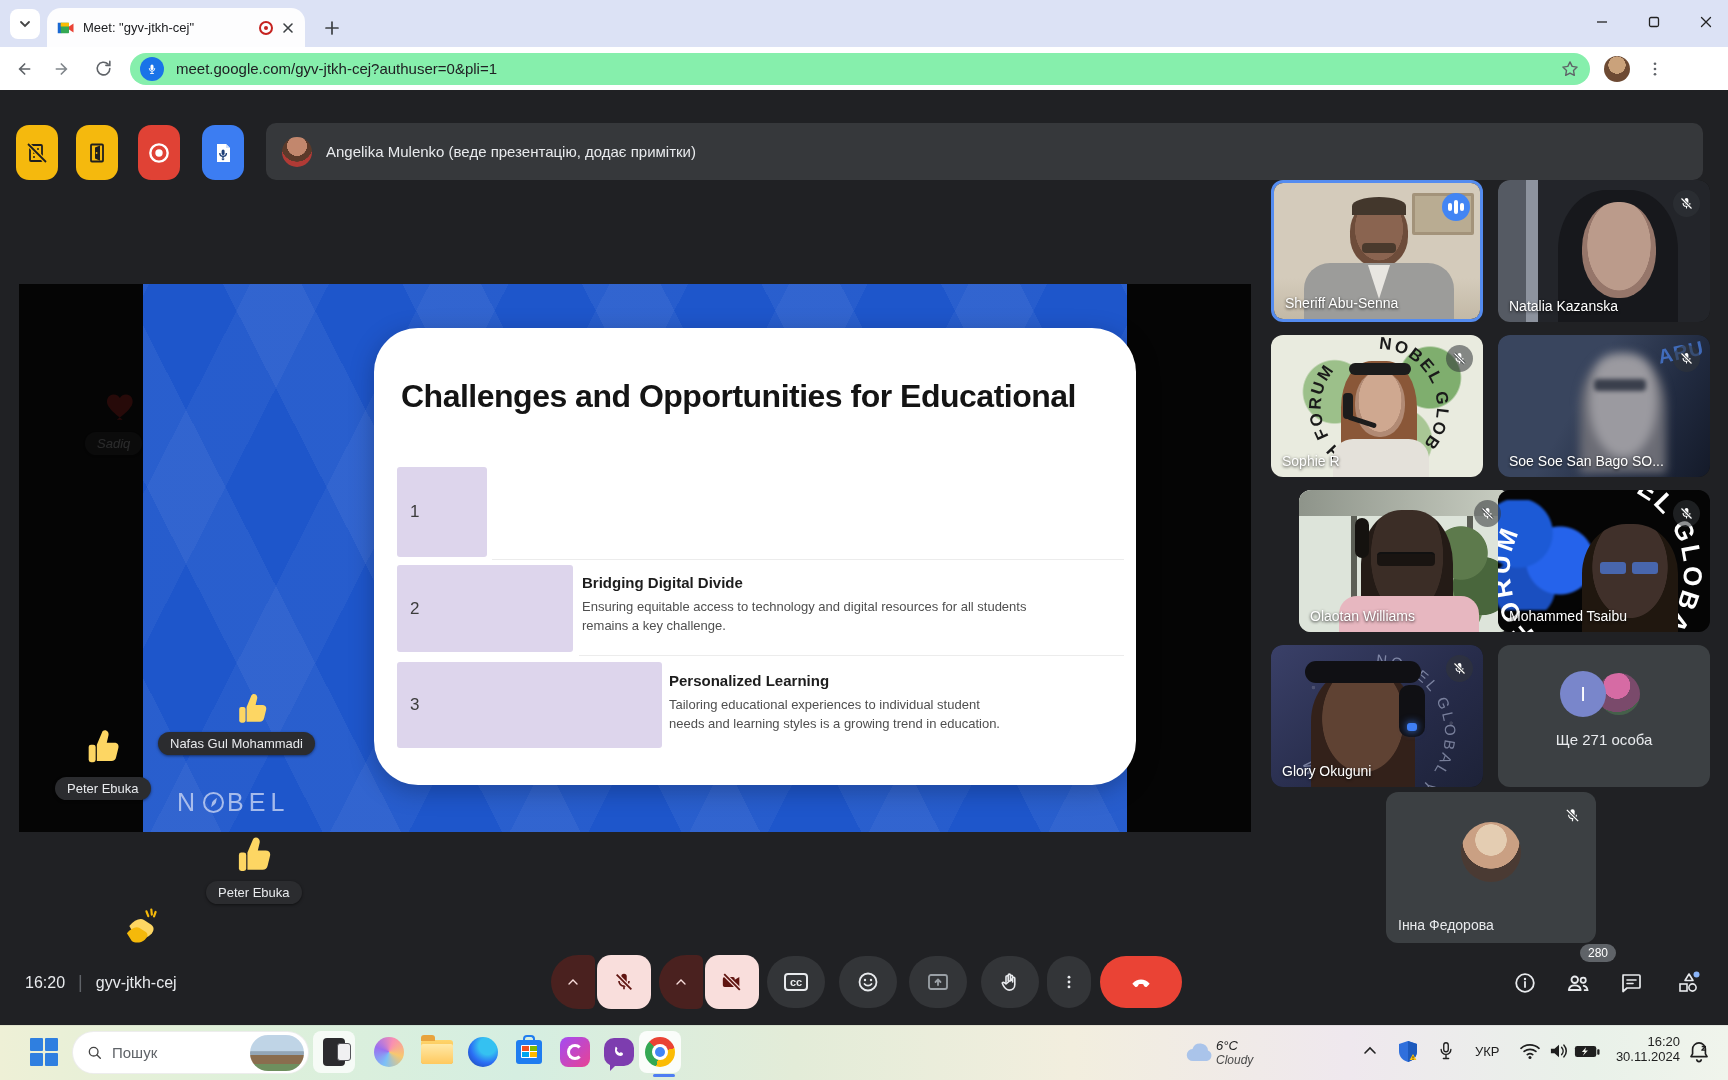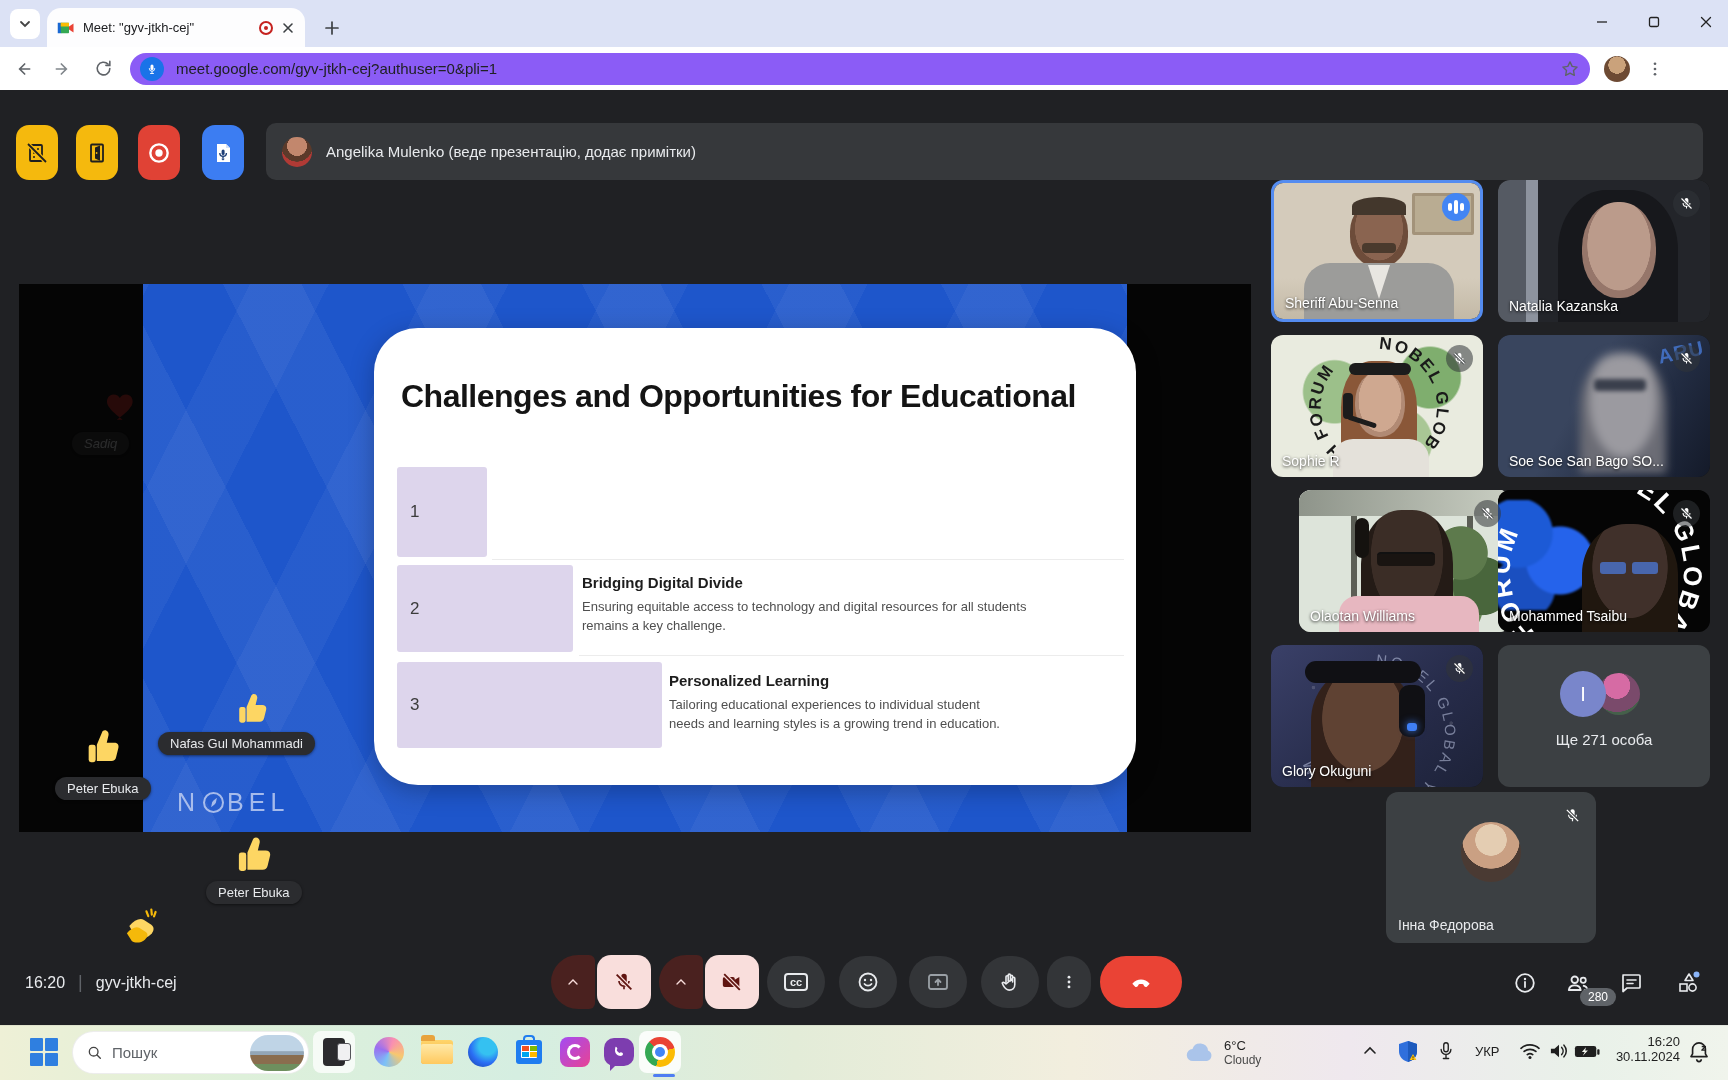--- a/index.html
+++ b/index.html
@@ -12,21 +12,21 @@
   .tabbar{left:0;top:0;width:1728px;height:47px;background:#dce2f5;}
   .tab-search{left:10px;top:9px;width:30px;height:30px;background:#fff;border-radius:8px;display:flex;align-items:center;justify-content:center;}
   .tab{left:47px;top:8px;width:258px;height:39px;background:#fdfdfe;border-radius:14px 14px 0 0;display:flex;align-items:center;padding:0 10px;}
   .tab-title{font-size:13px;color:#202124;white-space:nowrap;overflow:hidden;flex:1;margin-left:8px;}
   .rec-dot{width:14px;height:14px;border:2.5px solid #c5221f;border-radius:50%;position:relative;margin:0 8px;}
   .rec-dot::after{content:"";position:absolute;left:3px;top:3px;width:4px;height:4px;background:#c5221f;border-radius:50%;}
   .newtab{left:318px;top:14px;width:28px;height:28px;display:flex;align-items:center;justify-content:center;}
   .winctl{top:10px;width:28px;height:24px;display:flex;align-items:center;justify-content:center;}
   .urlbar{left:0;top:47px;width:1728px;height:43px;background:#ffffff;display:flex;align-items:center;}
   .navbtn{width:34px;height:34px;display:flex;align-items:center;justify-content:center;margin-left:6px;}
-  .omnibox{margin-left:10px;width:1460px;height:32px;background:#8b5cf6;border-radius:16px;display:flex;align-items:center;padding:0 10px;}
+  .omnibox{margin-left:10px;width:1460px;height:32px;background:#86efac;border-radius:16px;display:flex;align-items:center;padding:0 10px;}
   .mic-badge{width:24px;height:24px;border-radius:50%;background:#1a73e8;display:flex;align-items:center;justify-content:center;}
   .url-text{font-size:15px;color:#202124;margin-left:12px;flex:1;}
   .avatar-browser{width:26px;height:26px;border-radius:50%;background:radial-gradient(circle at 50% 35%,#caa27b 0 40%,#6d4a33 41%);margin-left:14px;}
 
   
   .mbtn{top:125px;width:42px;height:55px;border-radius:13px;display:flex;align-items:center;justify-content:center;}
   .presenter{left:266px;top:123px;width:1437px;height:57px;background:#36383b;border-radius:10px;display:flex;align-items:center;padding:0 16px;}
   .presenter-avatar{width:30px;height:30px;border-radius:50%;background:radial-gradient(circle at 50% 30%,#c2876d 0 38%,#5b3a2a 39% 60%,#b03a35 61%);}
   .presenter-text{color:#e8eaed;font-size:15px;margin-left:14px;}
 
@@ -53,21 +53,21 @@
   .tile-name{position:absolute;left:11px;bottom:8px;color:#fff;font-size:14px;font-weight:500;text-shadow:0 1px 3px rgba(0,0,0,.85);z-index:5;}
   .micoff{position:absolute;right:10px;top:10px;width:27px;height:27px;border-radius:50%;background:rgba(50,53,57,.55);display:flex;align-items:center;justify-content:center;z-index:5;}
   .speakbadge{position:absolute;right:10px;top:10px;width:28px;height:28px;border-radius:50%;background:#4285f4;display:flex;align-items:center;justify-content:center;gap:2.5px;z-index:5;}
   .speakbadge i{display:block;width:3.5px;background:#fff;border-radius:2px;}
   .scene{position:absolute;inset:0;}
   .ringtext{position:absolute;pointer-events:none;}
 
   
   .bbar-left{left:25px;top:972px;display:flex;align-items:center;color:#e8eaed;font-size:16px;}
   .ctl{top:956px;height:52px;border-radius:26px;background:#333538;display:flex;align-items:center;justify-content:center;}
-  .badge280{left:1580px;top:944px;height:18px;padding:0 8px;background:#5f6368;color:#fff;font-size:12px;border-radius:9px;display:flex;align-items:center;z-index:6;margin-top:44px;}
+  .badge280{left:1580px;top:944px;height:18px;padding:0 8px;background:#5f6368;color:#fff;font-size:12px;border-radius:9px;display:flex;align-items:center;z-index:6;}
   .ricon{top:969px;width:28px;height:28px;display:flex;align-items:center;justify-content:center;}
 
   
   .taskbar{left:0;top:1025px;width:1728px;height:55px;background:linear-gradient(90deg,#eef0d6 0%,#def0da 14%,#d5eee1 30%,#e3ecd8 46%,#f2eede 62%,#efe8ee 78%,#e9f1e9 92%,#f0f4ec 100%);border-top:1px solid rgba(0,0,0,.05);}
   .start{left:30px;top:1038px;width:28px;height:28px;display:grid;grid-template-columns:13px 13px;grid-template-rows:13px 13px;gap:2px;}
   .start i{background:#2f7fe0;border-radius:1px;}
   .searchpill{left:72px;top:1031px;width:237px;height:43px;background:#fff;border-radius:22px;border:1px solid rgba(0,0,0,.07);display:flex;align-items:center;padding:0 4px 0 14px;}
   .search-text{color:#5f6368;font-size:15px;margin-left:9px;flex:1;}
   .castle{width:54px;height:36px;border-radius:18px;background:linear-gradient(180deg,#bfd4e6 0 45%,#93a6b6 46% 55%,#8a6d4e 56% 80%,#6e8f5e 81%);}
   .tico{top:1035px;width:34px;height:34px;display:flex;align-items:center;justify-content:center;}
@@ -224,21 +224,21 @@
   </div>
   <div class="abs nobel">
     <span>N</span>
       <span class="o-compass"></span>
       <span>BEL</span>
   </div>
 
   <svg class="abs" style="left:104px;top:386px;opacity:.32;" width="38" height="36" viewBox="0 0 24 22">
     <path d="M12 21s-7-4.6-9.5-9C.8 8.6 2.7 5 6.1 5c2 0 3.3 1 3.9 2.2C10.6 6 11.9 5 13.9 5c3.4 0 5.3 3.6 3.6 7-2.5 4.4-9.5 9-9.5 9z" fill="#6e1512"></path>
   </svg>
-  <div class="abs pill" style="left:72px;top:432px;opacity:.16;font-style:italic;">Sadiq</div>
+  <div class="abs pill" style="left:85px;top:432px;opacity:.16;font-style:italic;">Sadiq</div>
 
   <svg class="abs" style="left:235px;top:690px;" width="38" height="38" viewBox="0 0 36 36">
     <rect x="4" y="16" width="6" height="15" rx="2" fill="#fdd663"></rect>
     <path d="M11 30h12.5c2.2 0 3.5-1 4-3.2l2-8.2c.6-2.6-1-4.3-3.6-4.3h-6.4l1.5-6.3c.5-2.2-1-4.3-3.1-4.3-1.1 0-2 .6-2.4 1.6L11 16z" fill="#fdd663"></path>
   </svg>
   <div class="abs pill" style="left:158px;top:732px;">Nafas Gul Mohammadi</div>
 
   <svg class="abs" style="left:84px;top:726px;" width="42" height="42" viewBox="0 0 36 36">
     <rect x="4" y="16" width="6" height="15" rx="2" fill="#fdd663"></rect>
     <path d="M11 30h12.5c2.2 0 3.5-1 4-3.2l2-8.2c.6-2.6-1-4.3-3.6-4.3h-6.4l1.5-6.3c.5-2.2-1-4.3-3.1-4.3-1.1 0-2 .6-2.4 1.6L11 16z" fill="#fdd663"></path>
@@ -589,21 +589,21 @@
         <div style="position:absolute;left:7px;top:7px;width:16px;height:16px;background:#fff;border-radius:50%;"></div>
         <div style="position:absolute;left:10px;top:10px;width:10px;height:10px;background:#4285f4;border-radius:50%;"></div>
       </div>
   </div>
   <div class="abs" style="left:653px;top:1074px;width:22px;height:3px;background:#4f7df2;border-radius:2px;"></div>
 
   <div class="abs" style="left:1184px;top:1038px;display:flex;align-items:center;">
     <svg width="32" height="24" viewBox="0 0 32 24">
         <path d="M9 20a6 6 0 0 1-.5-12A8 8 0 0 1 24 9.5 5.5 5.5 0 0 1 23 20z" fill="#aac4ea"></path>
       </svg>
-    <div style="margin-left:8px;">
+    <div style="margin-left:0;font-style:italic;">
       <div class="tray-text" style="font-size:13px;">6°C</div>
       <div class="tray-text" style="font-size:12px;color:#4a4a4a;">Cloudy</div>
     </div>
   </div>
   <div class="abs" style="left:1362px;top:1043px;">
     <svg width="16" height="16" viewBox="0 0 16 16">
         <path d="M3 10l5-5 5 5" stroke="#222" stroke-width="1.6" fill="none" stroke-linecap="round"></path>
       </svg>
   </div>
   <div class="abs" style="left:1397px;top:1040px;">

